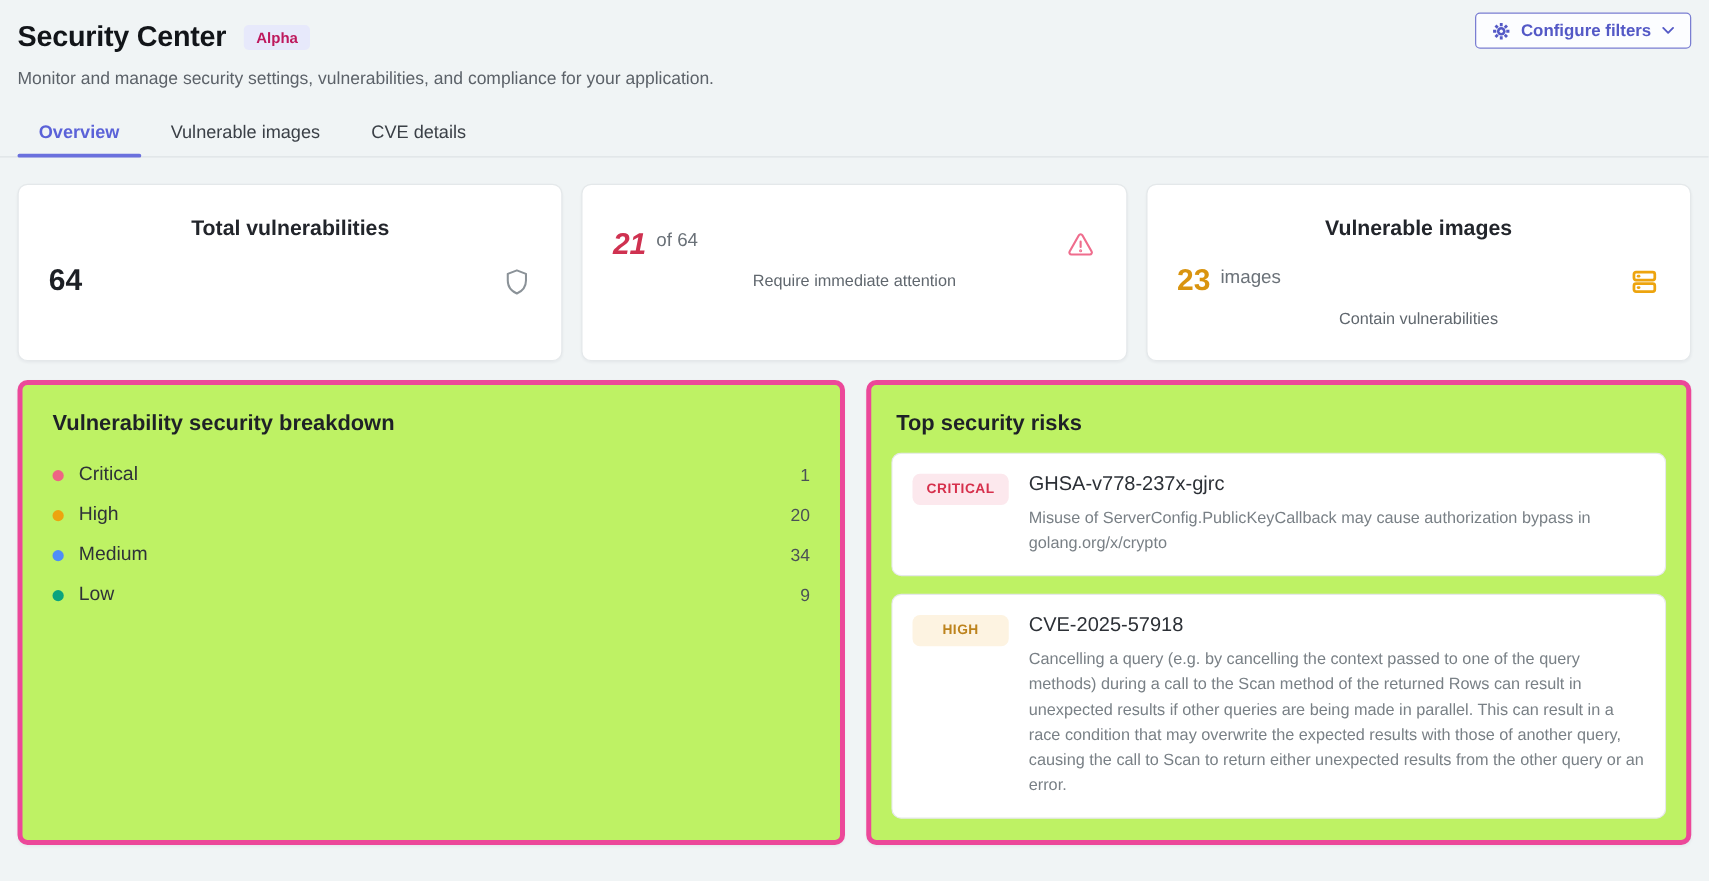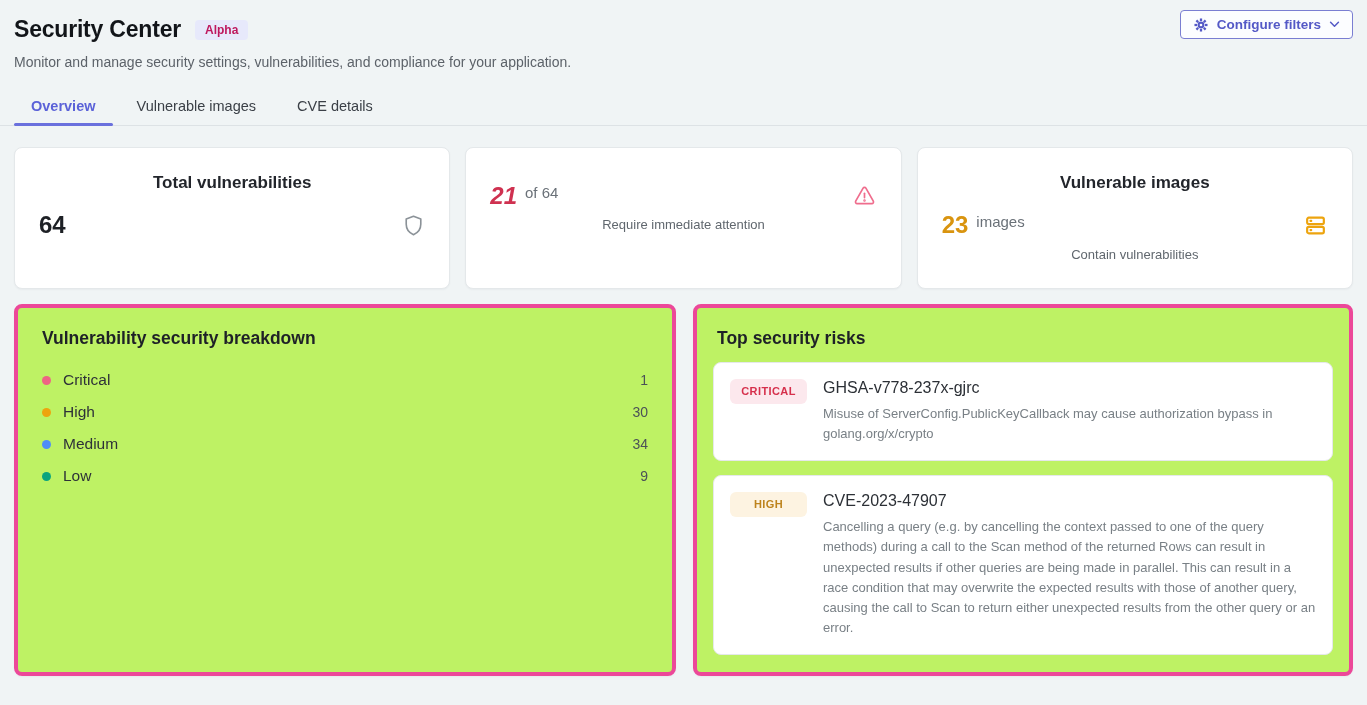--- a/index.html
+++ b/index.html
@@ -188,21 +188,21 @@
       <div class="panel-title">Vulnerability security breakdown</div>
       <div class="breakdown-list">
         <div class="breakdown-row">
           <span class="sev-dot" style="background-color: rgb(238, 101, 132);"></span>
           <span class="breakdown-label">Critical</span>
           <span class="breakdown-value">1</span>
         </div>
         <div class="breakdown-row">
           <span class="sev-dot" style="background-color: rgb(237, 164, 14);"></span>
           <span class="breakdown-label">High</span>
-          <span class="breakdown-value">30</span>
+          <span class="breakdown-value">20</span>
         </div>
         <div class="breakdown-row">
           <span class="sev-dot" style="background-color: rgb(79, 142, 247);"></span>
           <span class="breakdown-label">Medium</span>
           <span class="breakdown-value">34</span>
         </div>
         <div class="breakdown-row">
           <span class="sev-dot" style="background-color: rgb(11, 164, 126);"></span>
           <span class="breakdown-label">Low</span>
           <span class="breakdown-value">9</span>
@@ -218,21 +218,21 @@
           <span class="risk-badge" style="background-color: rgb(252, 232, 237); color: rgb(214, 48, 76);">CRITICAL</span>
           <div class="risk-content">
             <div class="risk-title">GHSA-v778-237x-gjrc</div>
             <div class="risk-desc">Misuse of ServerConfig.PublicKeyCallback may cause authorization bypass in golang.org/x/crypto</div>
           </div>
         </div>
 
         <div class="risk-card">
           <span class="risk-badge" style="background-color: rgb(253, 243, 225); color: rgb(189, 131, 29);">HIGH</span>
           <div class="risk-content">
-            <div class="risk-title">CVE-2023-47907</div>
+            <div class="risk-title">CVE-2025-57918</div>
             <div class="risk-desc">Cancelling a query (e.g. by cancelling the context passed to one of the query methods) during a call to the Scan method of the returned Rows can result in unexpected results if other queries are being made in parallel. This can result in a race condition that may overwrite the expected results with those of another query, causing the call to Scan to return either unexpected results from the other query or an error.</div>
           </div>
         </div>
 
         <div class="risk-card">
           
           
         </div>
 
       </div>

